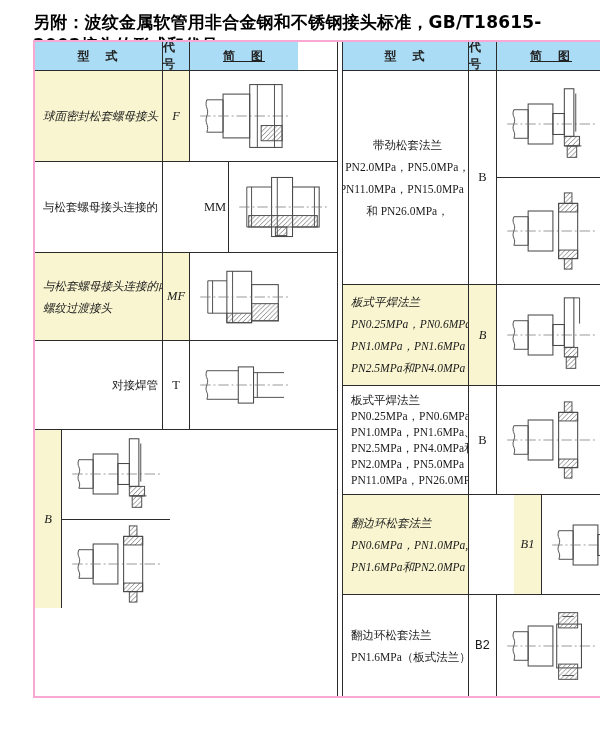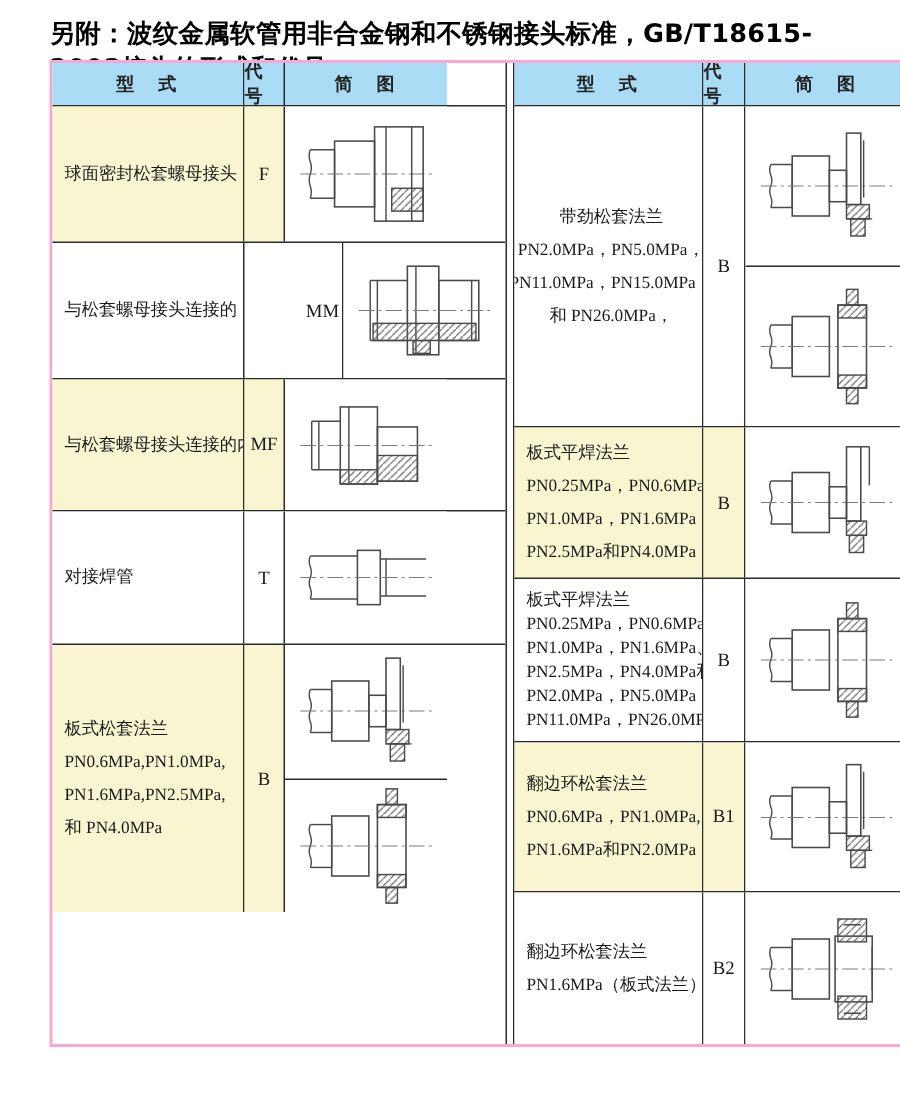--- a/index.html
+++ b/index.html
@@ -15,35 +15,35 @@
   }
   .tables{
     position:absolute;left:33px;top:40px;display:flex;align-items:stretch;
     border:2px solid #f9a8d4;background:#fff;
   }
   .ftable{display:flex;flex-direction:column;}
   .vsep{width:4px;background:#fff;border-left:1px solid #2b2b2b;border-right:1px solid #2b2b2b;}
   .trow{display:flex;box-sizing:border-box;}
   .trow + .trow{border-top:1px solid #2b2b2b;}
   .cell{box-sizing:border-box;border-right:1px solid #2b2b2b;background:#fff;overflow:hidden;}
-  .cell:last-child{border-right:none;}
+  .cell:last-child{border-right:none;text-decoration:underline;}
   .hcell{
     display:flex;align-items:center;justify-content:center;
     background:#aadcf5;font-size:12px;font-weight:bold;color:#222;letter-spacing:2px;
   }
   .tcell{
     display:flex;flex-direction:column;justify-content:center;
     padding:4px 4px 4px 8px;font-size:11.5px;color:#1a1a1a;
   }
   .tline{white-space:nowrap;}
   .ccell{display:flex;align-items:center;justify-content:center;font-size:12.5px;color:#1a1a1a;}
   .dcell{display:flex;flex-direction:column;padding:0;}
   .dwrap{flex:1 1 0;display:flex;align-items:center;justify-content:center;overflow:hidden;}
   .dsep{border-top:1px solid #2b2b2b;}
-  .hl{background:#f8f5d0;}
+  .hl{background:#f8f5d0;font-style:italic;}
   #hatch-defs{position:absolute;width:0;height:0;}
 </style>
 </head>
 <body>
 
 <svg id="hatch-defs" aria-hidden="true">
   <defs>
     <pattern id="hatch" patternUnits="userSpaceOnUse" width="5" height="5">
       <path d="M0,5 L5,0" stroke="#666" stroke-width="0.8"></path>
     </pattern>
@@ -100,66 +100,61 @@
               <rect x="12" y="51" width="72" height="12" fill="url(#hatch)" stroke="#4a4a4a" stroke-width="1"></rect>
               <rect x="40" y="63" width="12" height="9" fill="url(#hatch)" stroke="#4a4a4a" stroke-width="1"></rect>
               <line x1="2" y1="42" x2="94" y2="42" stroke="#7a7a7a" stroke-width="0.8" stroke-dasharray="11 3 2 3"></line>
             </svg>
           </div>
         </div>
       </div>
       <div class="trow" style="height: 88px;">
         <div class="tcell cell hl" style="width: 128px; line-height: 22px;">
           <div class="tline">与松套螺母接头连接的内</div>
+          <div class="tline">螺纹过渡接头</div>
         </div>
         <div class="ccell cell hl" style="width: 27px;">MF</div>
         <div class="dcell cell" style="width: 108px;">
           <div class="dwrap">
             <svg viewBox="0 0 96 84" width="96" height="80">
               <line x1="10" y1="25" x2="30" y2="25" stroke="#4a4a4a" stroke-width="1"></line>
               <line x1="10" y1="59" x2="30" y2="59" stroke="#4a4a4a" stroke-width="1"></line>
               <line x1="10" y1="25" x2="10" y2="59" stroke="#4a4a4a" stroke-width="1"></line>
               <line x1="15" y1="25" x2="15" y2="59" stroke="#4a4a4a" stroke-width="1"></line>
               <rect x="30" y="15" width="26" height="54" fill="none" stroke="#4a4a4a" stroke-width="1.1"></rect>
               <line x1="36" y1="15" x2="36" y2="69" stroke="#4a4a4a" stroke-width="1"></line>
               <rect x="56" y="29" width="28" height="38" fill="none" stroke="#4a4a4a" stroke-width="1.1"></rect>
               <rect x="56" y="49" width="28" height="18" fill="url(#hatch)" stroke="#4a4a4a" stroke-width="1"></rect>
               <rect x="30" y="59" width="26" height="10" fill="url(#hatch)" stroke="#4a4a4a" stroke-width="1"></rect>
               <line x1="2" y1="42" x2="94" y2="42" stroke="#7a7a7a" stroke-width="0.8" stroke-dasharray="11 3 2 3"></line>
             </svg>
           </div>
         </div>
       </div>
       <div class="trow" style="height: 89px;">
-        <div class="tcell cell" style="width: 128px; line-height: 22px;">
+        <div class="tcell cell" style="width: 128px; line-height: 22px; align-items: flex-end;">
           <div class="tline">对接焊管</div>
         </div>
         <div class="ccell cell" style="width: 27px;">T</div>
         <div class="dcell cell" style="width: 108px;">
           <div class="dwrap">
             <svg viewBox="0 0 96 84" width="96" height="80">
               <path d="M9,27 c-3,7.5 3,7.5 0,15 c-3,7.5 3,7.5 0,15" fill="none" stroke="#4a4a4a" stroke-width="1"></path>
               <line x1="9" y1="27" x2="42" y2="27" stroke="#4a4a4a" stroke-width="1"></line>
               <line x1="9" y1="57" x2="42" y2="57" stroke="#4a4a4a" stroke-width="1"></line>
               <rect x="42" y="23" width="16" height="38" fill="none" stroke="#4a4a4a" stroke-width="1.1"></rect>
               <line x1="58" y1="29" x2="90" y2="29" stroke="#4a4a4a" stroke-width="1"></line>
               <line x1="58" y1="55" x2="90" y2="55" stroke="#4a4a4a" stroke-width="1"></line>
               <line x1="62" y1="29" x2="62" y2="55" stroke="#4a4a4a" stroke-width="1"></line>
               <line x1="2" y1="42" x2="94" y2="42" stroke="#7a7a7a" stroke-width="0.8" stroke-dasharray="11 3 2 3"></line>
             </svg>
           </div>
         </div>
       </div>
       <div class="trow" style="height: 179px;">
-        <div class="tcell cell hl" style="width: 128px; line-height: 22px;">
-          <div class="tline">板式松套法兰</div>
-          <div class="tline">PN0.6MPa,PN1.0MPa,</div>
-          <div class="tline">PN1.6MPa,PN2.5MPa,</div>
-          <div class="tline">和 PN4.0MPa</div>
-        </div>
         <div class="ccell cell hl" style="width: 27px;">B</div>
         <div class="dcell cell" style="width: 108px;">
           <div class="dwrap">
             <svg viewBox="0 0 96 84" width="96" height="80">
               <path d="M9,27 c-3,7.5 3,7.5 0,15 c-3,7.5 3,7.5 0,15" fill="none" stroke="#4a4a4a" stroke-width="1"></path>
               <line x1="9" y1="27" x2="24" y2="27" stroke="#4a4a4a" stroke-width="1"></line>
               <line x1="9" y1="57" x2="24" y2="57" stroke="#4a4a4a" stroke-width="1"></line>
               <line x1="24" y1="27" x2="24" y2="57" stroke="#4a4a4a" stroke-width="1"></line>
               <rect x="24" y="21" width="26" height="42" fill="none" stroke="#4a4a4a" stroke-width="1.1"></rect>
               <line x1="2" y1="42" x2="94" y2="42" stroke="#7a7a7a" stroke-width="0.8" stroke-dasharray="11 3 2 3"></line>
@@ -292,21 +287,21 @@
             </svg>
           </div>
         </div>
       </div>
       <div class="trow" style="height: 100px;">
         <div class="tcell cell hl" style="width: 126px; line-height: 22px;">
           <div class="tline">翻边环松套法兰</div>
           <div class="tline">PN0.6MPa，PN1.0MPa,</div>
           <div class="tline">PN1.6MPa和PN2.0MPa，</div>
         </div>
-        <div class="ccell cell hl" style="width: 28px;">B1</div>
+        <div class="ccell cell hl" style="width: 28px; margin-left: 45px;">B1</div>
         <div class="dcell cell" style="width: 108px;">
           <div class="dwrap">
             <svg viewBox="0 0 96 84" width="96" height="80">
               <path d="M9,27 c-3,7.5 3,7.5 0,15 c-3,7.5 3,7.5 0,15" fill="none" stroke="#4a4a4a" stroke-width="1"></path>
               <line x1="9" y1="27" x2="24" y2="27" stroke="#4a4a4a" stroke-width="1"></line>
               <line x1="9" y1="57" x2="24" y2="57" stroke="#4a4a4a" stroke-width="1"></line>
               <line x1="24" y1="27" x2="24" y2="57" stroke="#4a4a4a" stroke-width="1"></line>
               <rect x="24" y="21" width="26" height="42" fill="none" stroke="#4a4a4a" stroke-width="1.1"></rect>
               <line x1="2" y1="42" x2="94" y2="42" stroke="#7a7a7a" stroke-width="0.8" stroke-dasharray="11 3 2 3"></line>
               <rect x="50" y="31" width="12" height="22" fill="none" stroke="#4a4a4a" stroke-width="1.1"></rect>
@@ -317,21 +312,21 @@
               <line x1="62" y1="65" x2="80" y2="65" stroke="#4a4a4a" stroke-width="1"></line>
             </svg>
           </div>
         </div>
       </div>
       <div class="trow" style="height: 102px;">
         <div class="tcell cell" style="width: 126px; line-height: 22px;">
           <div class="tline">翻边环松套法兰</div>
           <div class="tline">PN1.6MPa（板式法兰）</div>
         </div>
-        <div class="ccell cell" style="width: 28px;">B2</div>
+        <div class="ccell cell" style="width: 28px; font-family: Liberation Mono, monospace;">B2</div>
         <div class="dcell cell" style="width: 108px;">
           <div class="dwrap">
             <svg viewBox="0 0 96 84" width="96" height="80">
               <path d="M9,27 c-3,7.5 3,7.5 0,15 c-3,7.5 3,7.5 0,15" fill="none" stroke="#4a4a4a" stroke-width="1"></path>
               <line x1="9" y1="27" x2="24" y2="27" stroke="#4a4a4a" stroke-width="1"></line>
               <line x1="9" y1="57" x2="24" y2="57" stroke="#4a4a4a" stroke-width="1"></line>
               <line x1="24" y1="27" x2="24" y2="57" stroke="#4a4a4a" stroke-width="1"></line>
               <rect x="24" y="21" width="26" height="42" fill="none" stroke="#4a4a4a" stroke-width="1.1"></rect>
               <line x1="2" y1="42" x2="94" y2="42" stroke="#7a7a7a" stroke-width="0.8" stroke-dasharray="11 3 2 3"></line>
               <rect x="54" y="19" width="26" height="46" fill="none" stroke="#4a4a4a" stroke-width="1.1"></rect>

